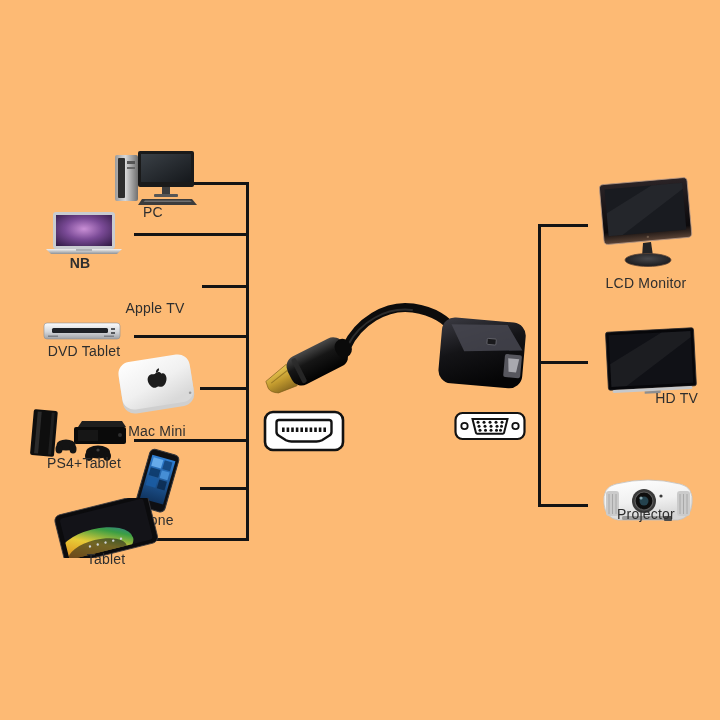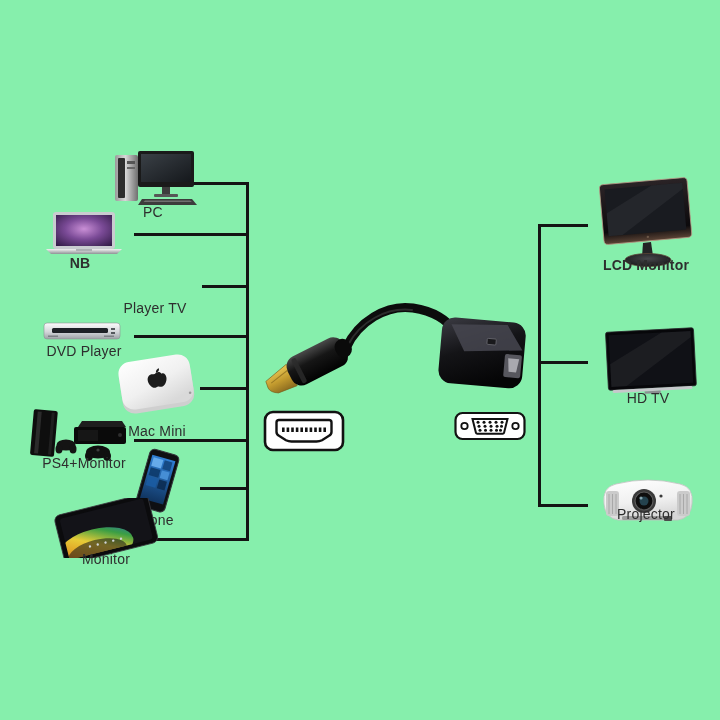--- a/index.html
+++ b/index.html
@@ -1,17 +1,17 @@
 <!DOCTYPE html>
 <html><head>
 <meta charset="utf-8">
 <style>
   html,body{margin:0;padding:0;background:#fff;}
   #canvas{
-    position:relative;width:720px;height:720px;background:#86efac;
+    position:relative;width:720px;height:720px;background:#fdba74;
     font-family:"Liberation Sans", sans-serif;overflow:hidden;
   }
   .line{position:absolute;background:#141414;}
   .hline{height:2.5px;}
   .vline{width:2.5px;}
   .dev-label{
     position:absolute;font-size:14px;color:#2e2e2e;text-align:center;
     letter-spacing:0.2px;white-space:nowrap;
   }
   .dev{position:absolute;}
@@ -78,40 +78,40 @@
         </linearGradient>
       </defs>
       <rect x="9" y="2" width="62" height="37" rx="3" fill="#c9ccd0"></rect>
       <rect x="12" y="5" width="56" height="31" fill="url(#nbScreen)"></rect>
       <polygon points="2,39 78,39 73,44 7,44" fill="url(#nbBase)"></polygon>
       <rect x="32" y="39" width="16" height="2" fill="#aeb1b5"></rect>
     </svg>
   </div>
   <div class="dev-label" style="left:50px;top:255px;width:60px;font-weight:bold;">NB</div>
 
-  <div class="dev-label" style="left:115px;top:300px;width:80px;">Player TV</div>
+  <div class="dev-label" style="left:115px;top:300px;width:80px;">Apple TV</div>
 
   <div class="dev" style="left:42px;top:319px;">
     <svg width="80" height="24" viewBox="0 0 80 24">
       <defs>
         <linearGradient id="dvdG" x1="0" y1="0" x2="0" y2="1">
           <stop offset="0" stop-color="#fbfbfb"></stop>
             <stop offset="0.55" stop-color="#d4d7da"></stop>
             <stop offset="1" stop-color="#9da1a6"></stop>
         </linearGradient>
       </defs>
       <rect x="2" y="4" width="76" height="16" rx="3" fill="url(#dvdG)" stroke="#8d9095" stroke-width="0.6"></rect>
       <rect x="10" y="9" width="56" height="5" rx="1.5" fill="#1d2126"></rect>
       <rect x="69" y="9" width="4" height="2" fill="#54585c"></rect>
       <rect x="69" y="13" width="4" height="2" fill="#54585c"></rect>
       <rect x="6" y="16.5" width="10" height="1.5" fill="#7c8085"></rect>
       <rect x="62" y="16.5" width="10" height="1.5" fill="#7c8085"></rect>
     </svg>
   </div>
-  <div class="dev-label" style="left:34px;top:343px;width:100px;">DVD Player</div>
+  <div class="dev-label" style="left:34px;top:343px;width:100px;">DVD Tablet</div>
 
   <div class="dev" style="left:114px;top:352px;">
     <svg width="84" height="62" viewBox="0 0 84 62">
       <defs>
         <linearGradient id="mmG" x1="0" y1="0" x2="0.6" y2="1">
           <stop offset="0" stop-color="#ffffff"></stop>
             <stop offset="0.6" stop-color="#f0f0f0"></stop>
             <stop offset="1" stop-color="#d9d9d9"></stop>
         </linearGradient>
       </defs>
@@ -145,21 +145,21 @@
       <rect x="50" y="30" width="20" height="11" fill="#161616"></rect>
       <circle cx="92" cy="35" r="2" fill="#2e2e2e"></circle>
       <g fill="#101010">
         <ellipse cx="70" cy="52" rx="12" ry="6.5"></ellipse>
         <ellipse cx="61" cy="56" rx="4" ry="5"></ellipse>
         <ellipse cx="79" cy="56" rx="4" ry="5"></ellipse>
         <circle cx="70" cy="50" r="1.6" fill="#3c3c3c"></circle>
       </g>
     </svg>
   </div>
-  <div class="dev-label" style="left:24px;top:455px;width:120px;">PS4+Monitor</div>
+  <div class="dev-label" style="left:24px;top:455px;width:120px;">PS4+Tablet</div>
 
   <div class="dev" style="left:131px;top:448px;">
     <svg width="52" height="68" viewBox="0 0 52 68">
       <defs>
         <linearGradient id="phScreen" x1="0" y1="0" x2="0" y2="1">
           <stop offset="0" stop-color="#2f7fd4"></stop>
             <stop offset="1" stop-color="#10345f"></stop>
         </linearGradient>
       </defs>
       <g transform="rotate(16 26 34)">
@@ -202,21 +202,21 @@
         <g fill="#cfd3d8">
           <circle cx="42" cy="44" r="1.2"></circle>
             <circle cx="50" cy="44" r="1.2"></circle>
           <circle cx="58" cy="44" r="1.2"></circle>
             <circle cx="66" cy="44" r="1.2"></circle>
             <circle cx="74" cy="44" r="1.2"></circle>
         </g>
       </g>
     </svg>
   </div>
-  <div class="dev-label" style="left:66px;top:551px;width:80px;">Monitor</div>
+  <div class="dev-label" style="left:66px;top:551px;width:80px;">Tablet</div>
 
   <div class="dev" style="left:258px;top:296px;">
     <svg width="274" height="108" viewBox="0 0 274 108">
       <defs>
         <linearGradient id="goldG" x1="0" y1="0" x2="0" y2="1">
           <stop offset="0" stop-color="#e8c653"></stop>
             <stop offset="0.5" stop-color="#c29a2e"></stop>
             <stop offset="1" stop-color="#8a6a1f"></stop>
         </linearGradient>
         <linearGradient id="plugBody" x1="0" y1="0" x2="0" y2="1">
@@ -313,34 +313,34 @@
       <g transform="rotate(-5 52 40)">
         <rect x="8" y="5" width="88" height="60" rx="4" fill="url(#lcdBezel)" stroke="#b89a86" stroke-width="0.8"></rect>
         <rect x="13" y="10" width="78" height="47" fill="#191b20"></rect>
         <polygon points="13,57 13,34 60,10 91,10 91,16 27,57" fill="#ffffff" opacity="0.05"></polygon>
         <circle cx="52" cy="61" r="1.2" fill="#6e5a4a"></circle>
       </g>
       <path d="M49 67 L57 66 L59 80 L48 81 Z" fill="#232325"></path>
       <ellipse cx="54" cy="84" rx="23" ry="6.5" fill="url(#baseG)" stroke="#5c4436" stroke-width="0.8"></ellipse>
     </svg>
   </div>
-  <div class="dev-label" style="left:586px;top:257px;width:120px;font-weight:bold;">LCD Monitor</div>
+  <div class="dev-label" style="left:586px;top:275px;width:120px;">LCD Monitor</div>
 
   <div class="dev" style="left:601px;top:326px;">
     <svg width="100" height="76" viewBox="0 0 100 76">
       <g transform="rotate(-3 50 34)">
         <rect x="6" y="4" width="88" height="58" rx="2" fill="#07070a" stroke="#26262a" stroke-width="0.8"></rect>
         <rect x="9" y="7" width="82" height="52" fill="#101116"></rect>
         <polygon points="9,59 9,36 62,7 91,7 91,13 24,59" fill="#ffffff" opacity="0.05"></polygon>
         <rect x="10" y="62" width="80" height="3" rx="1.5" fill="#c6c8cb"></rect>
         <rect x="42" y="65" width="16" height="2.5" fill="#8c8e91"></rect>
       </g>
     </svg>
   </div>
-  <div class="dev-label" style="left:598px;top:390px;width:100px;">HD TV</div>
+  <div class="dev-label" style="left:598px;top:390px;width:100px;text-align:right;">HD TV</div>
 
   <div class="dev" style="left:594px;top:472px;">
     <svg width="108" height="60" viewBox="0 0 108 60">
       <defs>
         <linearGradient id="projG" x1="0" y1="0" x2="0.3" y2="1">
           <stop offset="0" stop-color="#ffffff"></stop>
             <stop offset="0.6" stop-color="#f0f0f0"></stop>
             <stop offset="1" stop-color="#d6d6d6"></stop>
         </linearGradient>
       </defs>

